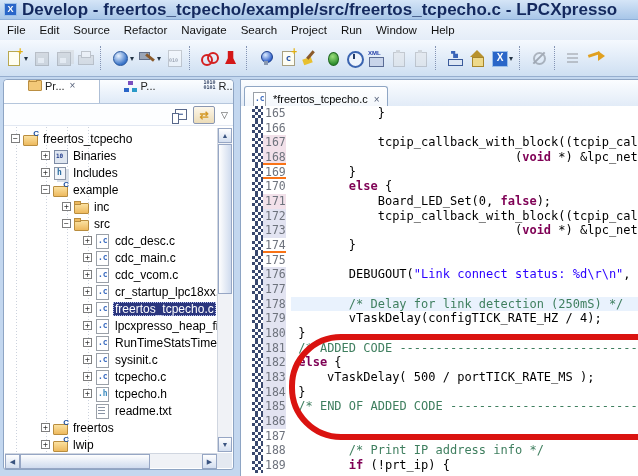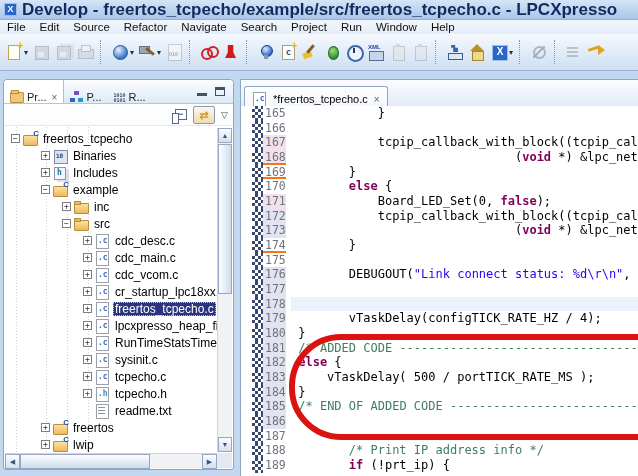--- a/index.html
+++ b/index.html
@@ -8,21 +8,21 @@
   .window { position:relative; width:638px; height:476px; background:#c3d7ef; }
 
   
   .titlebar { height:20px; display:flex; align-items:center; gap:5px; padding-left:4px;
     background:linear-gradient(#d5e5f7,#a8c6e8); border-bottom:1px solid #8fb0d8; }
   .app-icon { width:13px; height:13px; background:#2a66c8; border:1px solid #9cc0ea; color:#fff;
     font:bold 9px/11px "Liberation Sans",sans-serif; text-align:center; }
   .title-text { font-weight:bold; font-size:17px; color:#14295e; white-space:nowrap; }
 
   
-  .menubar { height:14px; display:flex; align-items:center; background:linear-gradient(#f2f6fc,#e4edf8);
+  .menubar { height:20px; display:flex; align-items:center; background:linear-gradient(#f2f6fc,#e4edf8);
     font-size:11.5px; color:#111; }
   .mitem { padding:1px 7px; }
 
   
   .toolbar { height:37px; display:flex; align-items:center; padding:0 3px;
     background:linear-gradient(#f5f9fe,#cedff2); border-bottom:1px solid #96aecf; }
   .tsep { width:5px; height:24px; border-left:1px dotted #8494b4; margin:0 4px; }
   .tbtn { display:flex; align-items:center; height:26px; padding:2px 2px; border-radius:2px; }
   .tbtn.dis { opacity:.42; filter:grayscale(.8); }
   .ticon { position:relative; width:18px; height:18px; display:inline-block; }
@@ -79,21 +79,21 @@
     box-shadow:0 4px 0 #7c88a0, 0 8px 0 #7c88a0; }
   .i-nav-forward::before { content:""; position:absolute; left:1px; top:4px; width:12px; height:3px; background:#e0a020; transform:rotate(-18deg); }
   .i-nav-forward::after { content:""; position:absolute; right:0; top:2px; width:0; height:0;
     border-top:5px solid transparent; border-bottom:5px solid transparent; border-left:7px solid #e0a020; }
 
   
   .left-view { position:absolute; left:3px; top:79px; width:231px; bottom:6px; background:#fff;
     border:1px solid #8ea5c4; border-radius:4px 4px 3px 3px; }
   .lv-tabs { height:24px; display:flex; align-items:stretch; background:linear-gradient(#fbfdff,#dfeaf7);
     border-bottom:1px solid #b5c6dc; border-radius:4px 4px 0 0; overflow:hidden; }
-  .vtab { display:flex; align-items:flex-end; gap:3px; padding:0 6px; font-size:11px; color:#222; white-space:nowrap; }
+  .vtab { display:flex; align-items:flex-start; gap:3px; padding:0 24px; font-size:11px; color:#222; white-space:nowrap; }
   .vtab.active { background:#fff; border-right:1px solid #aebfd6; }
   .tclose { font-size:10px; color:#56617a; margin-left:2px; }
   .wbtns { margin-left:auto; display:flex; align-items:center; gap:8px; padding-right:8px; }
   .btn-min { width:10px; height:9px; border-bottom:3px solid #44506a; }
   .btn-max { width:10px; height:9px; border:1px solid #44506a; border-top:3px solid #44506a; }
   .ic-explorer { width:14px; height:11px; background:#f2c878; border:1px solid #bb8f42; border-radius:1px; position:relative; }
   .ic-explorer::before { content:""; position:absolute; left:0; top:-3px; width:6px; height:2px; background:#f2c878; border:1px solid #bb8f42; }
   .ic-periph { position:relative; width:13px; height:13px; }
   .ic-periph::before { content:""; position:absolute; left:4px; top:1px; width:5px; height:4px; background:#7a4fbf;
     box-shadow:-4px 7px 0 #2a66c8, 4px 7px 0 #2a9ac8; }
@@ -511,21 +511,21 @@
             <span class="ltext"><span class="seg-p">        DEBUGOUT(</span><span class="seg-s">"Link connect status: %d\r\n"</span><span class="seg-p">, ((physts &amp; PHY_LINK_CONNECTED) != 0));</span></span>
           </div>
           <div class="cline">
             <span class="chk"></span>
             <span class="lnum m-lav">177</span>
             <span class="ltext"></span>
           </div>
           <div class="cline cur">
             <span class="chk"></span>
             <span class="lnum m-lav">178</span>
-            <span class="ltext"><span class="seg-p">        </span></span>
+            <span class="ltext"><span class="seg-p">        </span><span class="seg-c">/* Delay for link detection (250mS) */</span></span>
           </div>
           <div class="cline">
             <span class="chk"></span>
             <span class="lnum m-lav">179</span>
             <span class="ltext"><span class="seg-p">        vTaskDelay(configTICK_RATE_HZ / 4);</span></span>
           </div>
           <div class="cline">
             <span class="chk"></span>
             <span class="lnum m-lav">180</span>
             <span class="ltext"><span class="seg-p"> }</span></span>

